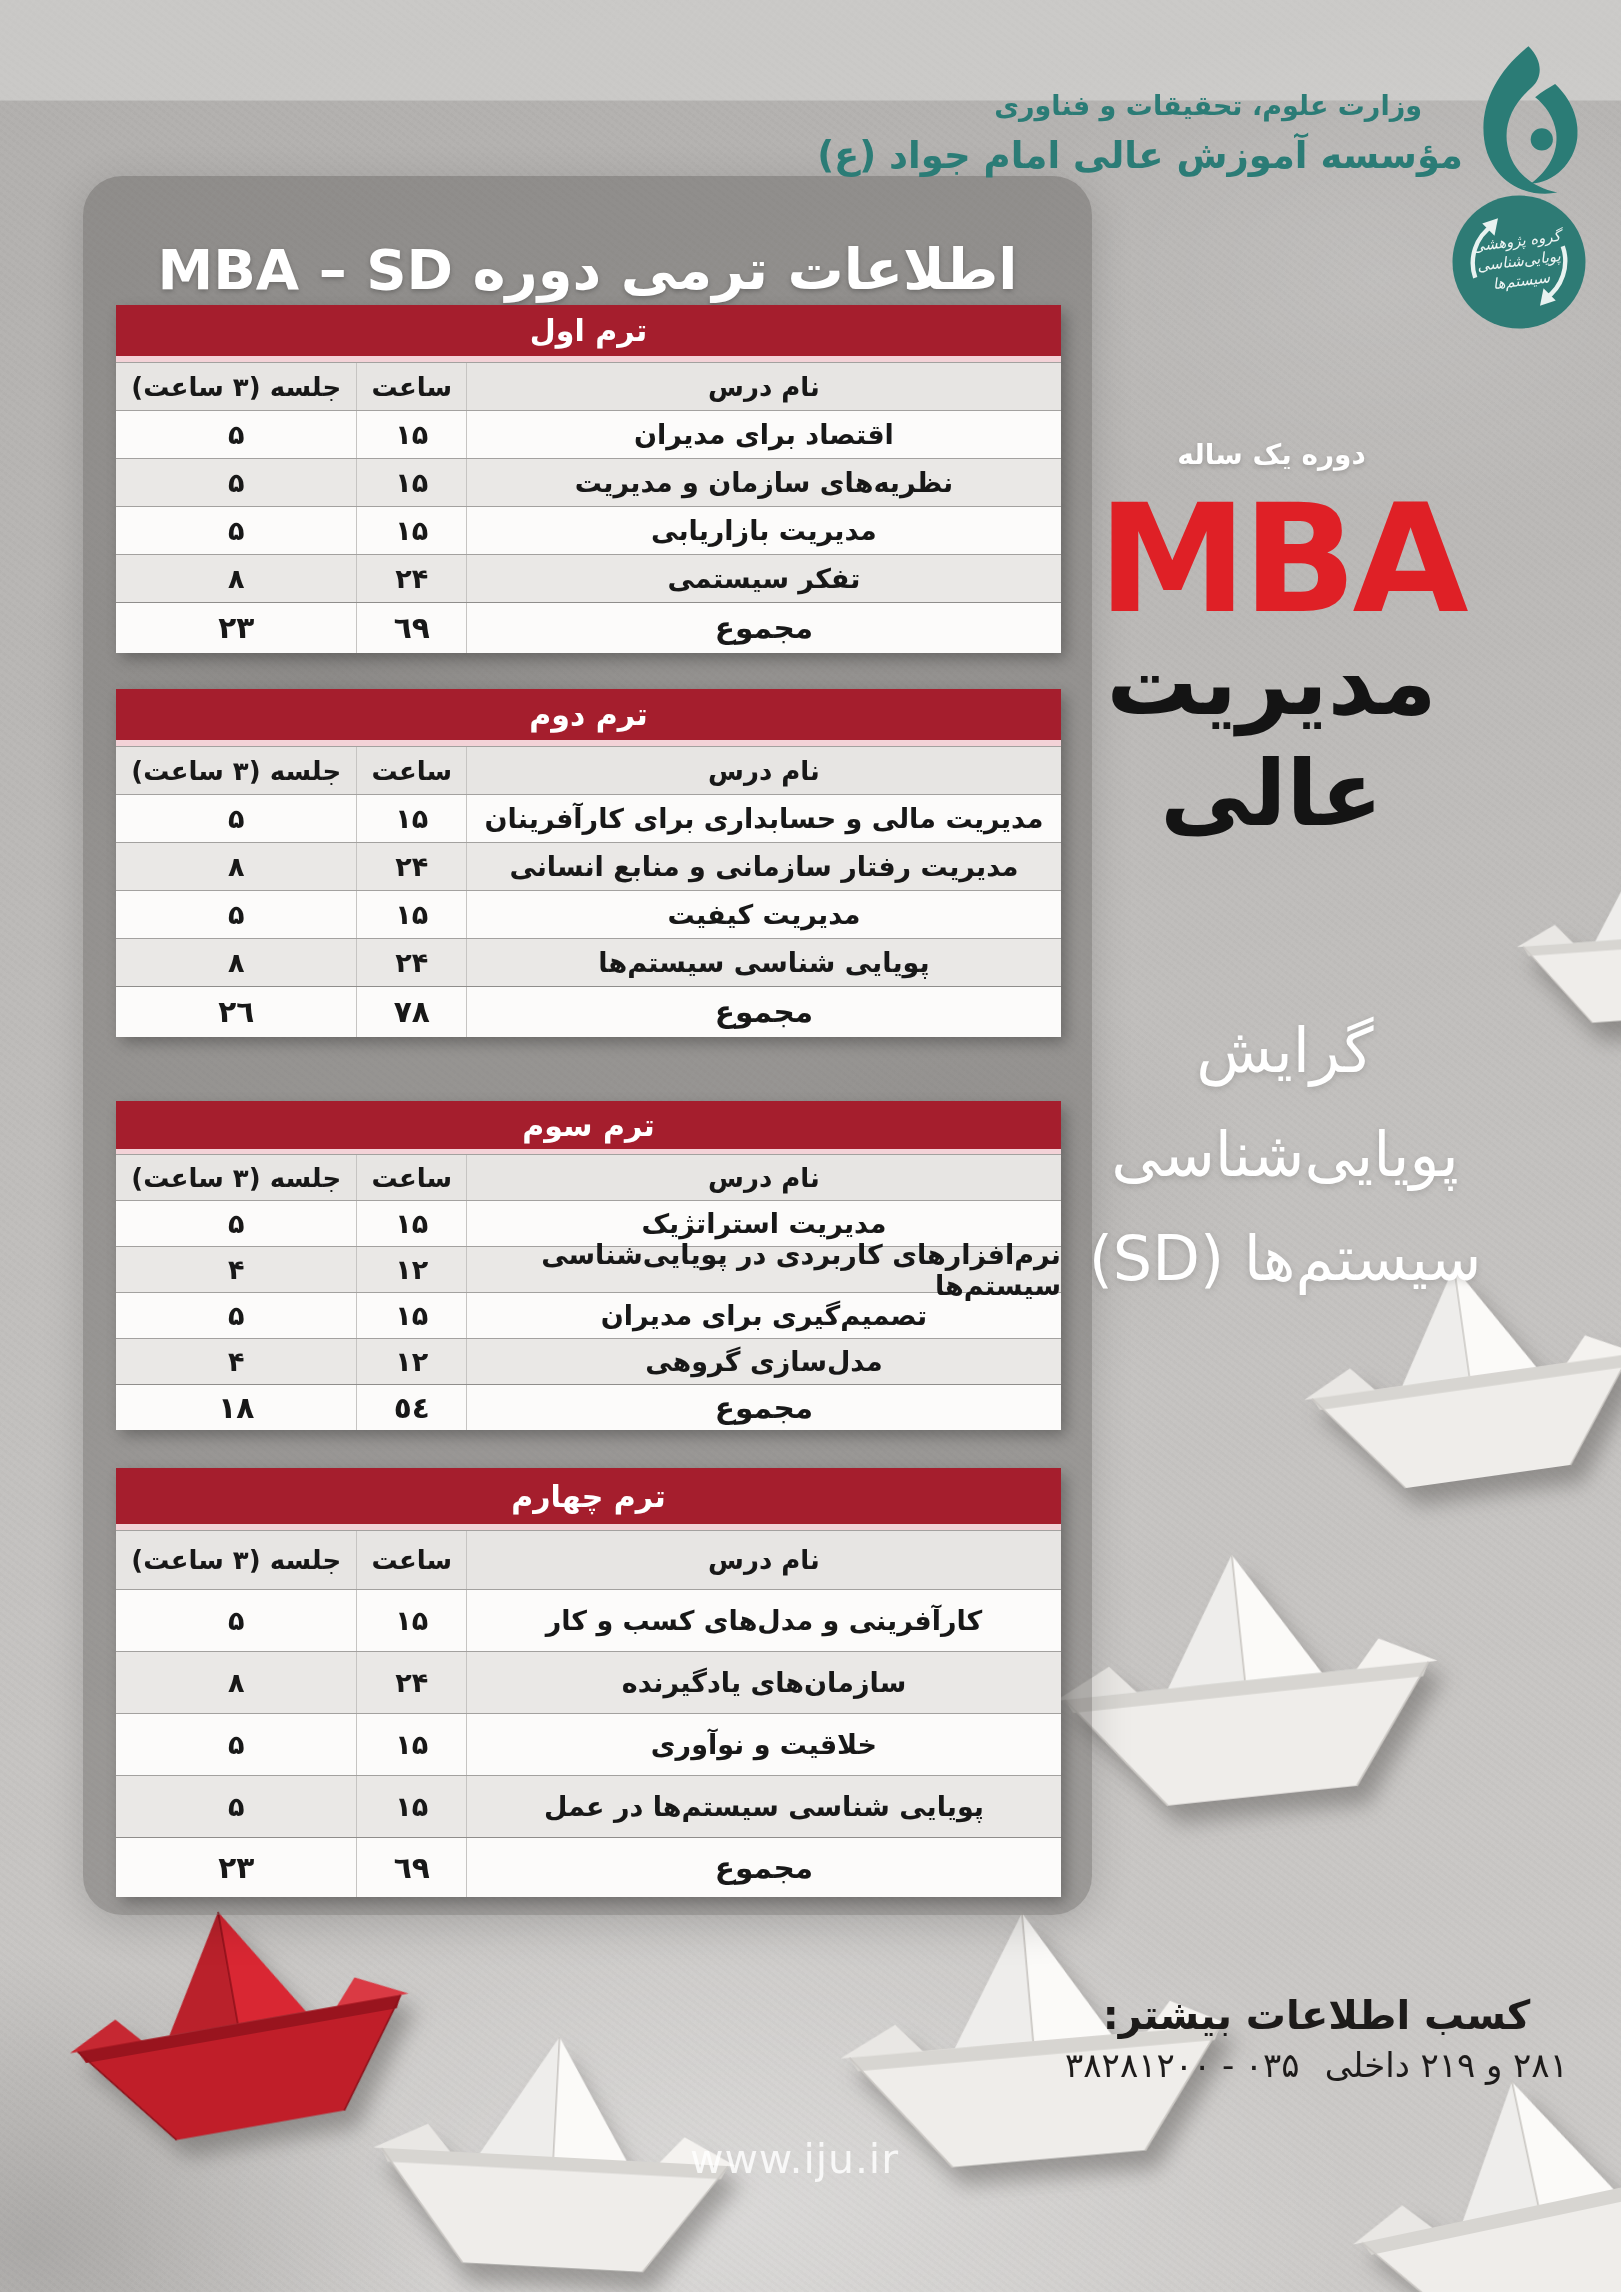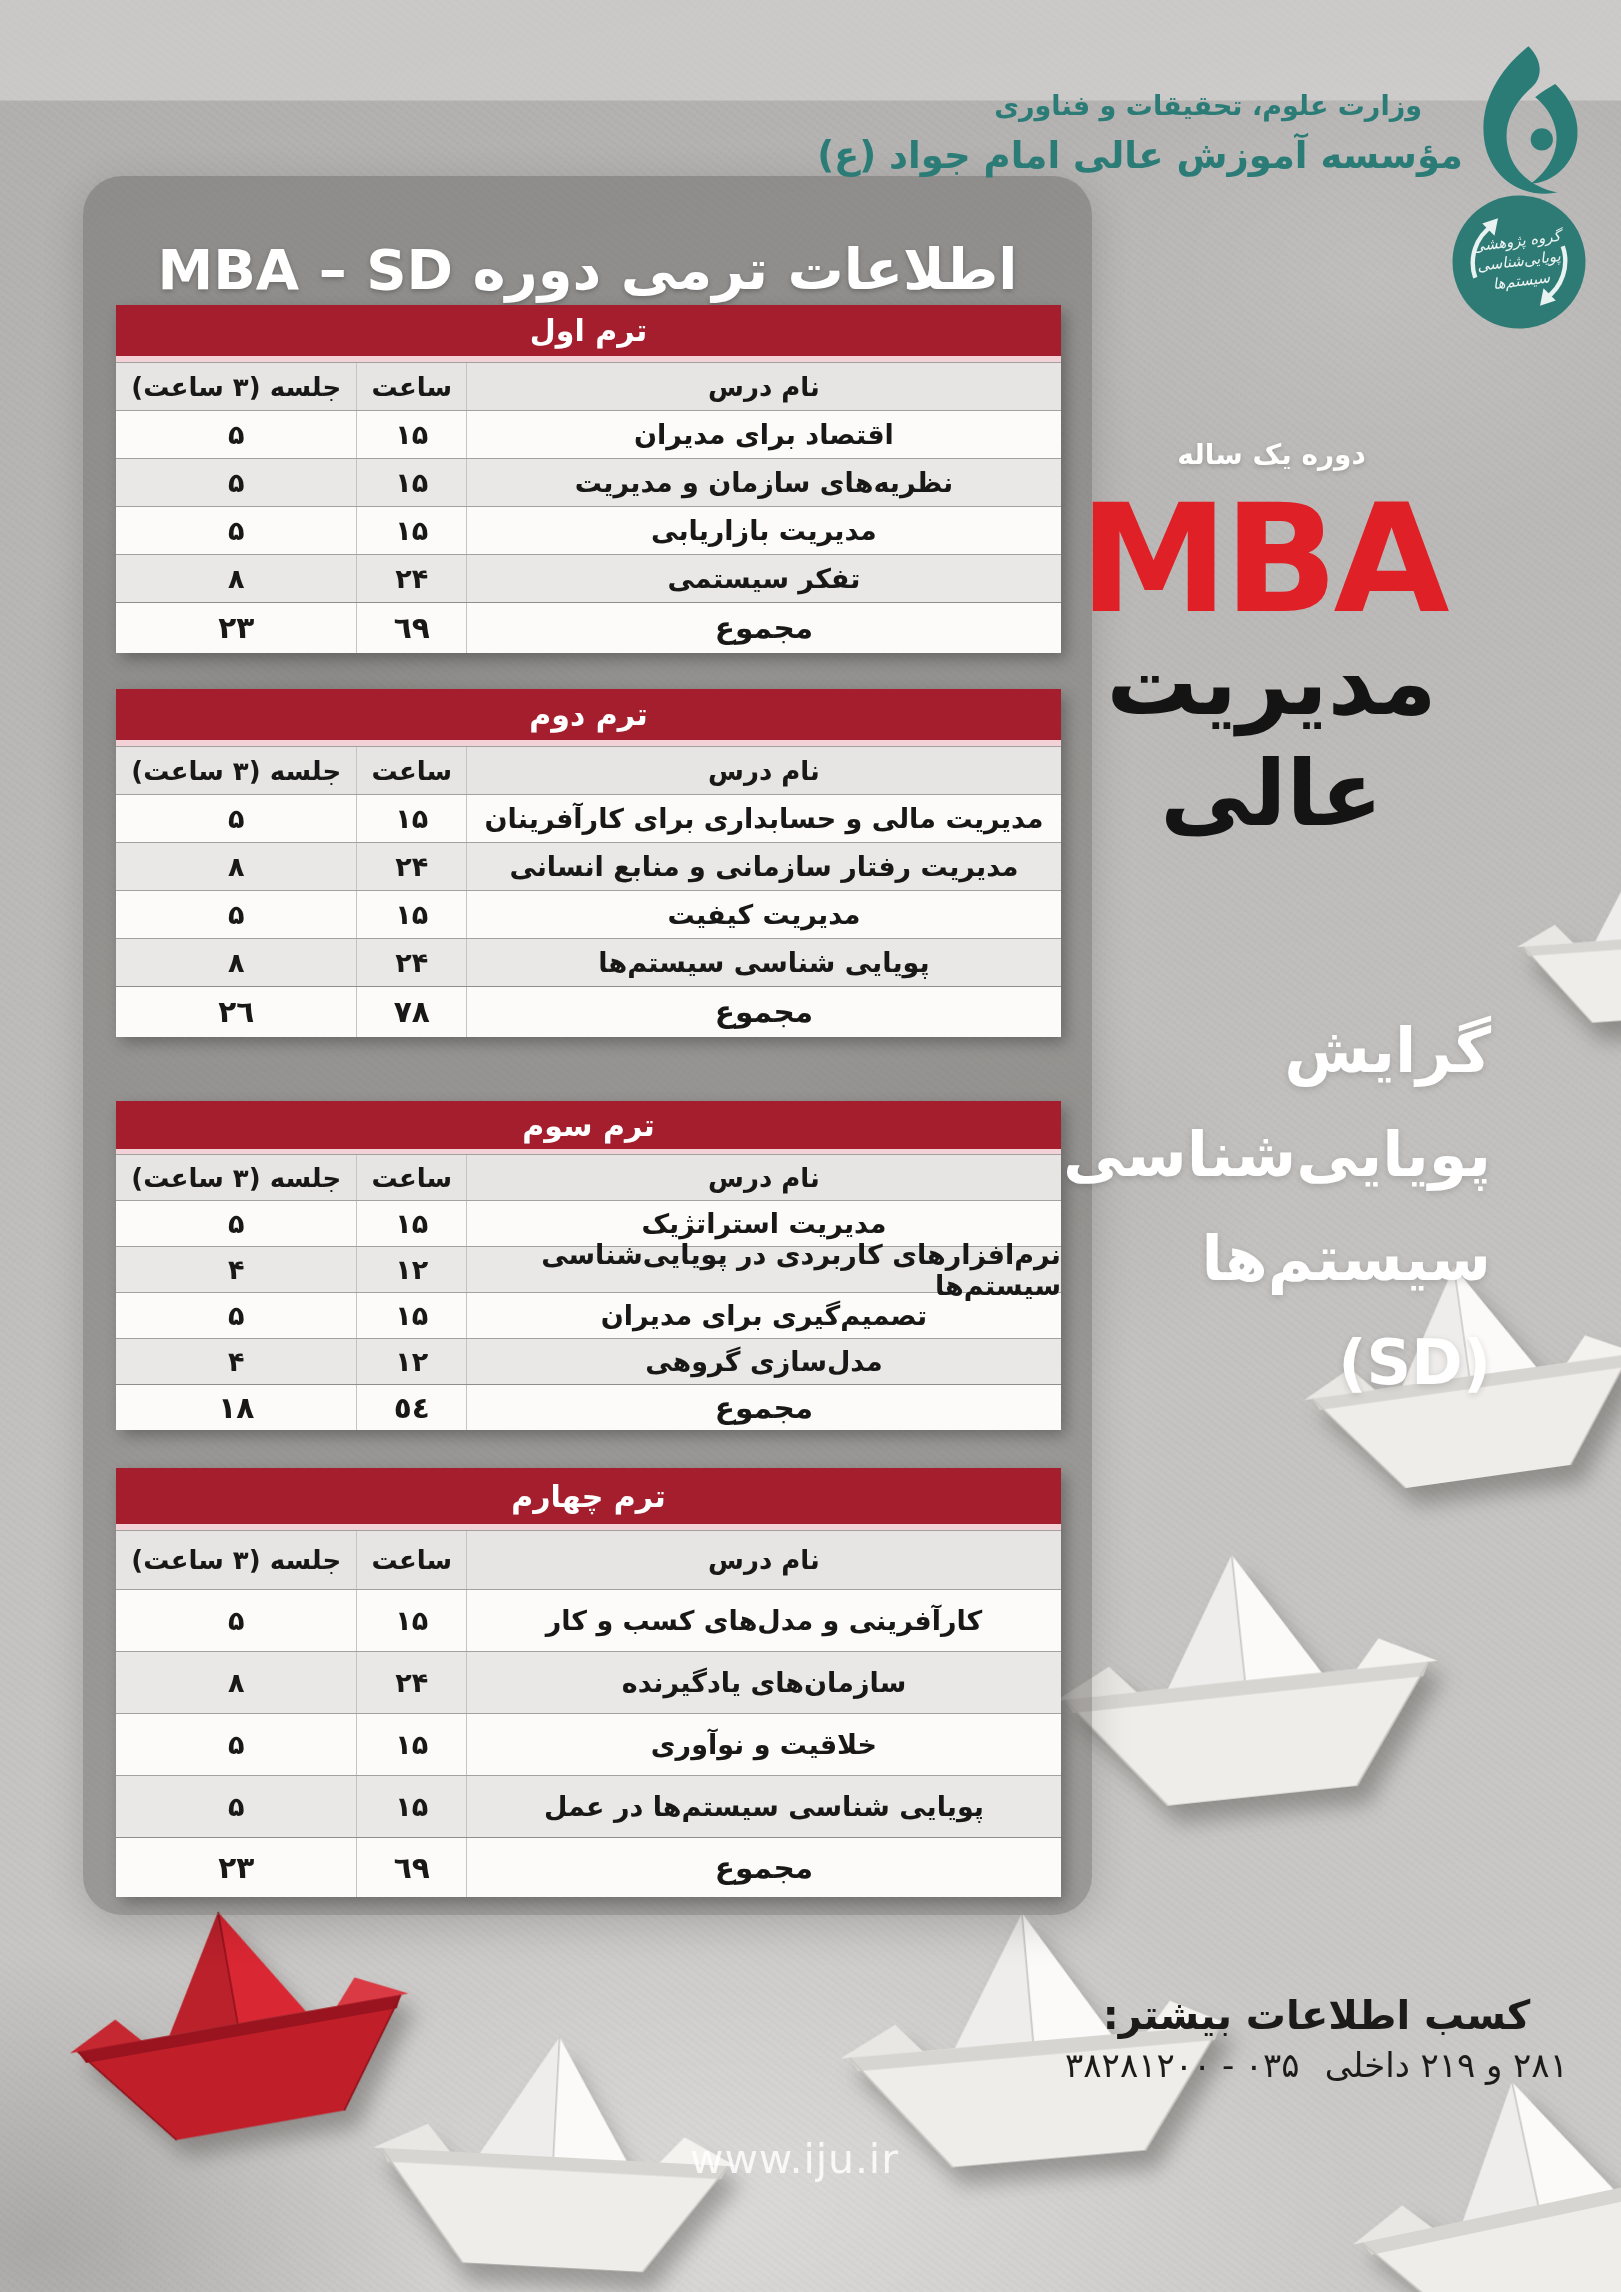--- a/index.html
+++ b/index.html
@@ -55,26 +55,26 @@
   .rdata{height:var(--rh);font-size:27px;font-weight:bold;}
   .alt{background:#eae8e6;}
   .rtotal{height:var(--th);font-size:29.6px;font-weight:bold;border-top:1.8px solid #8f8d8b;}
   .cell{display:flex;align-items:center;justify-content:center;color:#181818;}
   .cname{width:63%;}
   .chours{width:11.5%;border-left:1.8px solid #c6c4c2;border-right:1.8px solid #c6c4c2;}
   .csess{width:25.5%;}
   
   .duration{position:absolute;left:1079px;top:438px;width:385px;z-index:6;direction:rtl;text-align:center;
     color:#fff;font-size:28px;font-weight:600;text-shadow:0 1.8px 5.4px rgba(0,0,0,.18);}
-  .mba{position:absolute;left:1079px;top:484px;width:385px;z-index:6;text-align:left;
+  .mba{position:absolute;left:1079px;top:484px;width:385px;z-index:6;text-align:right;
     font-size:150px;font-weight:bold;letter-spacing:-4.5px;line-height:1;color:#df2026;}
   .ptitle{position:absolute;left:1070px;top:627px;width:403px;z-index:6;direction:rtl;text-align:center;
     color:#141414;font-size:91px;font-weight:bold;line-height:111px;}
-  .focus{position:absolute;left:1079px;top:999px;width:412px;z-index:6;direction:rtl;text-align:right;
-    color:#fff;font-size:62px;font-weight:bold;line-height:104px;text-shadow:0 1.8px 7.2px rgba(0,0,0,.15);}
+  .focus{position:absolute;left:1079px;top:999px;width:412px;z-index:6;direction:rtl;text-align:center;
+    color:#fff;font-size:62px;font-weight:normal;line-height:104px;text-shadow:0 1.8px 7.2px rgba(0,0,0,.15);}
   
   .contact{position:absolute;left:1057px;top:1990px;width:519px;z-index:6;text-align:center;color:#1d1b1a;}
   .contact-heading{direction:rtl;font-size:40px;font-weight:bold;line-height:50px;}
   .contact-url{font-size:36px;line-height:50px;}
   .contact-phone{direction:ltr;display:flex;justify-content:center;align-items:baseline;gap:10.7px;
     font-size:34px;line-height:50px;}
   .contact-phone .tok{unicode-bidi:isolate;direction:rtl;}
   .gap-wide{margin-left:14.3px;}
   
   .watermark{position:absolute;left:690px;top:2135px;width:269px;z-index:6;text-align:left;

